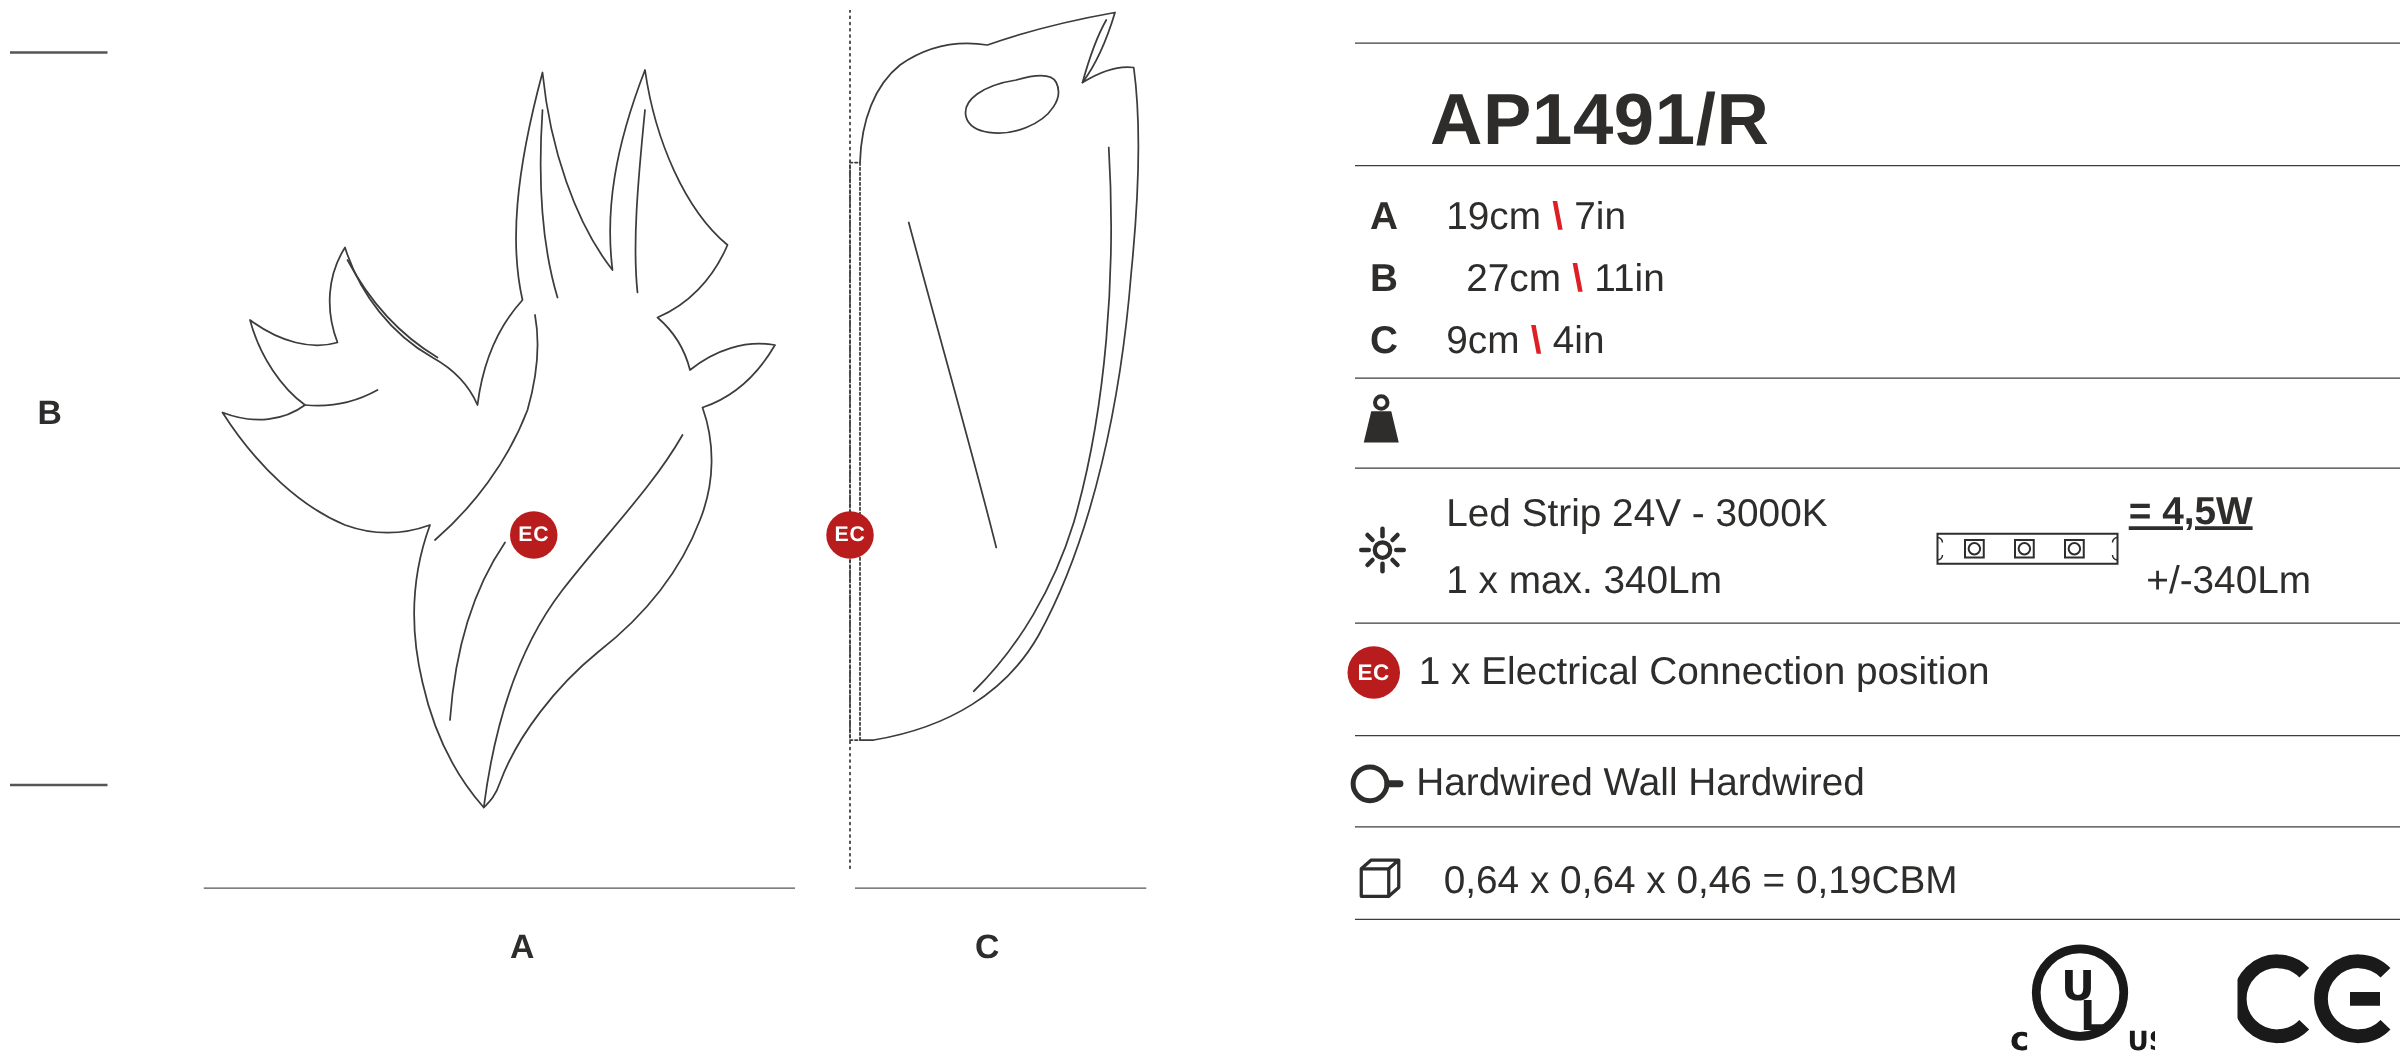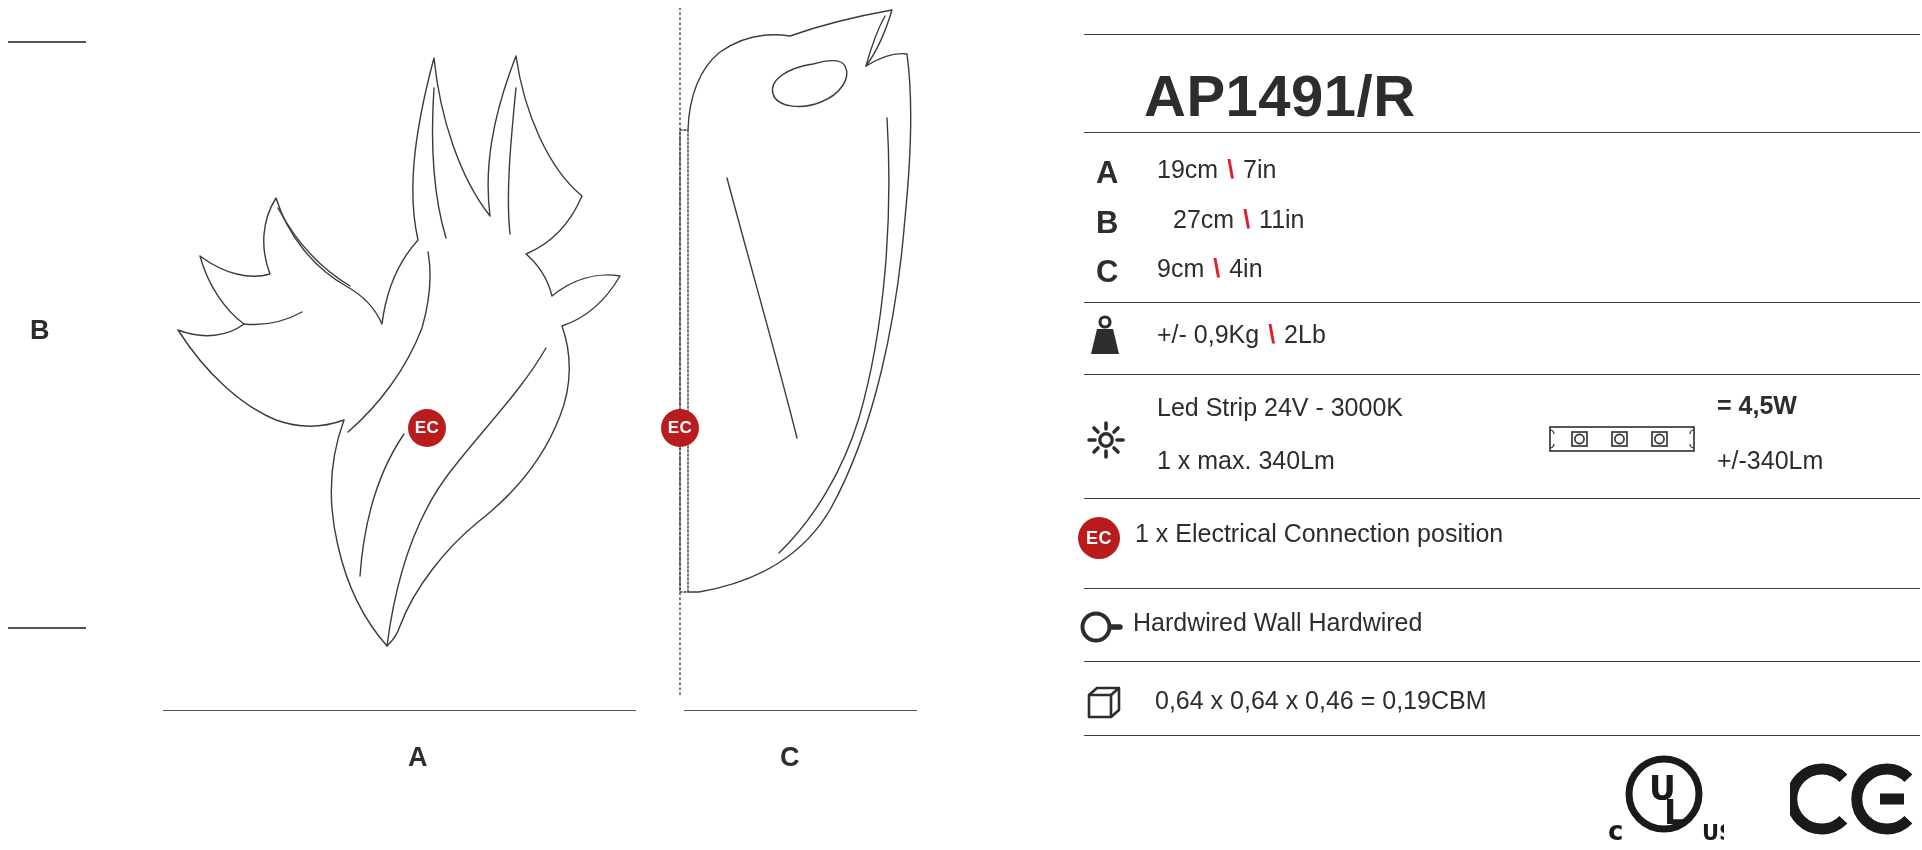--- a/index.html
+++ b/index.html
@@ -18,21 +18,21 @@
   }
   svg.lineart{position:absolute;}
   svg.lineart path, svg.lineart rect, svg.lineart line, svg.lineart ellipse{
     fill:none;stroke:#3d3c3b;stroke-width:1.4;stroke-linecap:round;stroke-linejoin:round;
   }
   
   .panel{position:absolute;left:1078px;top:0;width:844px;height:850px;}
   .rule{position:absolute;left:6px;right:2px;border-top:1.6px solid #3f3e3d;}
   .p-abs{position:absolute;white-space:nowrap;}
   .title{font-size:58px;font-weight:bold;letter-spacing:0.5px;}
-  .rowtext{font-size:25px;color:#2e2d2c;}
+  .rowtext{font-size:31px;color:#2e2d2c;}
   .dimkey{font-size:31px;font-weight:bold;}
   .slash{color:#df1f26;font-weight:bold;padding:0 9px;}
   .bold{font-weight:bold;}
   .icon{position:absolute;}
   .ec-badge.small{width:42px;height:42px;font-size:18px;}
 </style>
 </head>
 <body>
 
 <div class="screen">
@@ -92,23 +92,20 @@
     </div>
     <div class="p-abs dimkey" style="left:18px;top:254px;">C</div>
     <div class="p-abs rowtext" style="left:79px;top:254px;">
       <span>9cm</span><span class="slash">\</span><span>4in</span>
     </div>
 
     <svg class="icon" style="left:8px;top:314px;" width="38" height="44" viewBox="0 0 38 44">
       <circle cx="19" cy="8" r="5" fill="none" stroke="#2e2d2c" stroke-width="3.2"></circle>
       <path d="M11 15 H27 L33 40 H5 Z" fill="#2e2d2c"></path>
     </svg>
-    <div class="p-abs rowtext" style="left:79px;top:320px;">
-      <span>+/- 0,9Kg</span><span class="slash">\</span><span>2Lb</span>
-    </div>
 
     <svg class="icon" style="left:6px;top:418px;" width="44" height="44" viewBox="0 0 44 44">
       <circle cx="22" cy="22" r="6.2" fill="none" stroke="#2e2d2c" stroke-width="3.4"></circle>
       <g stroke="#2e2d2c" stroke-width="3.6" stroke-linecap="round">
         <line x1="22" y1="5" x2="22" y2="11"></line>
         <line x1="22" y1="33" x2="22" y2="39"></line>
         <line x1="5" y1="22" x2="11" y2="22"></line>
         <line x1="33" y1="22" x2="39" y2="22"></line>
         <line x1="10" y1="10" x2="14" y2="14"></line>
         <line x1="30" y1="30" x2="34" y2="34"></line>
@@ -123,21 +120,21 @@
       <path d="M2 7 a4 4 0 0 1 4 4 M2 25 a4 4 0 0 0 4 -4 M146 7 a4 4 0 0 0 -4 4 M146 25 a4 4 0 0 1 -4 -4" fill="none" stroke="#2e2d2c" stroke-width="1.2"></path>
       <g fill="none" stroke="#2e2d2c" stroke-width="1.6">
         <rect x="24" y="9" width="15" height="14"></rect>
           <circle cx="31.5" cy="16" r="4.6"></circle>
         <rect x="64" y="9" width="15" height="14"></rect>
           <circle cx="71.5" cy="16" r="4.6"></circle>
         <rect x="104" y="9" width="15" height="14"></rect>
           <circle cx="111.5" cy="16" r="4.6"></circle>
       </g>
     </svg>
-    <div class="p-abs rowtext bold" style="left:639px;top:391px;">= 4,5W</div>
+    <div class="p-abs rowtext bold" style="left:625px;top:391px;text-decoration:underline;">= 4,5W</div>
     <div class="p-abs rowtext" style="left:639px;top:446px;">+/-340Lm</div>
 
     <div class="ec-badge small" style="left:0px;top:517px;">EC</div>
     <div class="p-abs rowtext" style="left:57px;top:519px;">1 x Electrical Connection position</div>
 
     <svg class="icon" style="left:0px;top:607px;" width="50" height="40" viewBox="0 0 50 40">
       <circle cx="18" cy="20" r="13.5" fill="none" stroke="#2e2d2c" stroke-width="4"></circle>
       <line x1="32.5" y1="20" x2="42" y2="20" stroke="#2e2d2c" stroke-width="5.5" stroke-linecap="round"></line>
     </svg>
     <div class="p-abs rowtext" style="left:55px;top:608px;">Hardwired Wall Hardwired</div>

